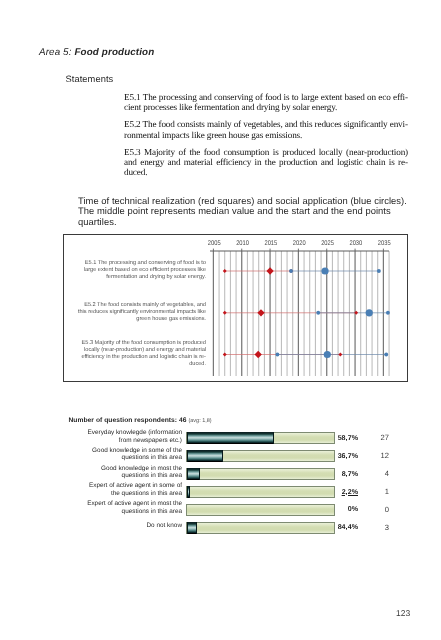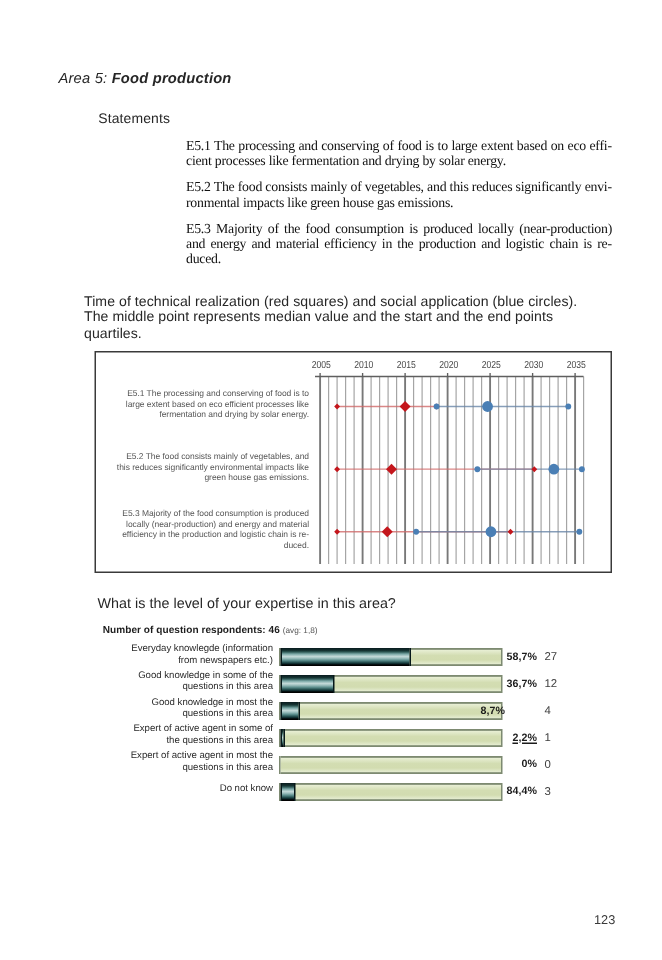--- a/index.html
+++ b/index.html
@@ -18,21 +18,21 @@
   #statements-label{position:absolute;left:65.5px;top:74.3px;font-size:9.3px;color:#262626;letter-spacing:0.08px;}
 
   
   .stmt-list{position:absolute;left:124px;top:92px;width:284px;}
   .stmt{font-family:"Liberation Serif",serif;font-size:9.2px;line-height:10.3px;letter-spacing:-0.16px;
         text-align:justify;margin-bottom:6.7px;color:#111;
         hyphens:auto;-webkit-hyphens:auto;}
   .stmt:last-child{margin-bottom:0;}
 
   
-  #tl-caption{position:absolute;left:56px;top:195.6px;width:331px;font-size:9.4px;
+  #tl-caption{position:absolute;left:78px;top:195.6px;width:331px;font-size:9.4px;
         line-height:10.6px;color:#262626;letter-spacing:0.05px;}
 
   
   #tl-box{position:absolute;left:63px;top:234px;width:345px;height:148px;
         border:1.1px solid #3a3a3a;background:#fff;box-sizing:border-box;}
   #tl-svg{position:absolute;left:0;top:0;display:block;}
   #tl-labels{position:absolute;left:0;top:0;width:343px;height:146px;}
   .tl-label{position:absolute;right:0;text-align:right;font-size:5.65px;line-height:7px;
         color:#555;width:131px;letter-spacing:-0.02px;}
 
@@ -48,21 +48,21 @@
           #7d8a71 0px, #7d8a71 0.9px,
           #e7eed3 1.5px, #d3ddb2 5px, #d2dcb0 8px, #e4ecd0 10.6px,
           #7d8a71 11.1px, #7d8a71 12px);
         border-left:0.8px solid #7d8a71;border-right:0.8px solid #7d8a71;}
   .bar-fill{position:absolute;left:0;top:0;height:12px;box-sizing:border-box;
         background:linear-gradient(to bottom,
           #091b1e 0px, #13302f 1.6px, #2c5653 2.6px, #79a7a6 4.0px,
           #c2d8d7 5.6px, #a6c6c5 6.6px, #5d8f8e 8.2px, #255050 9.6px,
           #0a2326 10.6px, #000000 11.3px, #000000 12px);}
   .bar-pct{position:absolute;left:299px;width:59px;text-align:right;font-size:7.1px;font-weight:bold;color:#1c1c1c;letter-spacing:0.05px;}
-  .bar-cnt{position:absolute;left:363px;width:26px;text-align:left;font-size:7.6px;color:#404040;}
+  .bar-cnt{position:absolute;left:363px;width:26px;text-align:right;font-size:7.6px;color:#404040;}
 
   #page-num{position:absolute;left:396px;top:607.5px;font-size:8.5px;color:#3a3a3a;}
 </style>
 </head>
 <body>
 
 <div class="page">
 
   <div id="area-title">
     <span>Area 5:</span>
@@ -153,21 +153,20 @@
         <path d="M 194.16693000000055 115.85 L 197.81693000000055 119.5 L 194.16693000000055 123.15 L 190.51693000000054 119.5 Z" fill="#c4161c"></path>
         <circle cx="263.3006699999995" cy="119.5" r="3.6" fill="#4a7fb5"></circle>
       </svg>
     <div id="tl-labels">
         <div class="tl-label" style="right: 201px; top: 25.2px;">E5.1 The processing and conserving of food is to large extent based on eco ef­fi­cient processes like fermentation and drying by solar energy.</div>
         <div class="tl-label" style="right: 201px; top: 67px;">E5.2 The food consists mainly of vegetables, and this reduces significantly en­vi­ron­mental impacts like green house gas emissions.</div>
         <div class="tl-label" style="right: 201px; top: 105.2px;">E5.3 Majority of the food consumption is produced locally (near-production) and energy and material efficiency in the production and logistic chain is re­duced.</div>
       </div>
   </div>
 
-  <div id="exp-question">What is the level of your expertise in this area?</div>
   <div id="exp-resp">
     <span>Number of question respondents: 46</span>
     <span class="avg">(avg: 1,8)</span>
   </div>
 
   <div class="bars" id="bars">
       <div class="bar-name" style="left: 81px; width: 101px; height: 12px; display: flex; align-items: center; justify-content: flex-end; top: 430.5px;">Everyday knowlegde (information from newspapers etc.)</div>
       <div class="bar-track" style="top: 432.1px;">
         <div class="bar-fill" style="width: 87.46px; border-left: 0.9px solid rgb(6, 24, 26); border-right: 0.9px solid rgb(6, 24, 26);"></div>
       </div>
@@ -176,21 +175,21 @@
       <div class="bar-name" style="left: 81px; width: 101px; height: 12px; display: flex; align-items: center; justify-content: flex-end; top: 448.4px;">Good knowledge in some of the questions in this area</div>
       <div class="bar-track" style="top: 450px;">
         <div class="bar-fill" style="width: 35.61px; border-left: 0.9px solid rgb(6, 24, 26); border-right: 0.9px solid rgb(6, 24, 26);"></div>
       </div>
       <div class="bar-pct" style="top: 451.7px;">36,7%</div>
       <div class="bar-cnt" style="top: 450.9px;">12</div>
       <div class="bar-name" style="left: 81px; width: 101px; height: 12px; display: flex; align-items: center; justify-content: flex-end; top: 466.3px;">Good knowledge in most the questions in this area</div>
       <div class="bar-track" style="top: 467.9px;">
         <div class="bar-fill" style="width: 12.96px; border-left: 0.9px solid rgb(6, 24, 26); border-right: 0.9px solid rgb(6, 24, 26);"></div>
       </div>
-      <div class="bar-pct" style="top: 469.6px; text-align: center;">8,7%</div>
+      <div class="bar-pct" style="top: 469.6px;">8,7%</div>
       <div class="bar-cnt" style="top: 468.8px;">4</div>
       <div class="bar-name" style="left: 81px; width: 101px; height: 12px; display: flex; align-items: center; justify-content: flex-end; top: 484.2px;">Expert of active agent in some of the questions in this area</div>
       <div class="bar-track" style="top: 485.8px;">
         <div class="bar-fill" style="width: 3.28px; border-left: 0.9px solid rgb(6, 24, 26); border-right: 0.9px solid rgb(6, 24, 26);"></div>
       </div>
       <div class="bar-pct" style="top: 487.5px; text-decoration: underline;">2,2%</div>
       <div class="bar-cnt" style="top: 486.7px;">1</div>
       <div class="bar-name" style="left: 81px; width: 101px; height: 12px; display: flex; align-items: center; justify-content: flex-end; top: 502.1px;">Expert of active agent in most the questions in this area</div>
       <div class="bar-track" style="top: 503.7px;">
         <div class="bar-fill" style="width: 0px;"></div>

